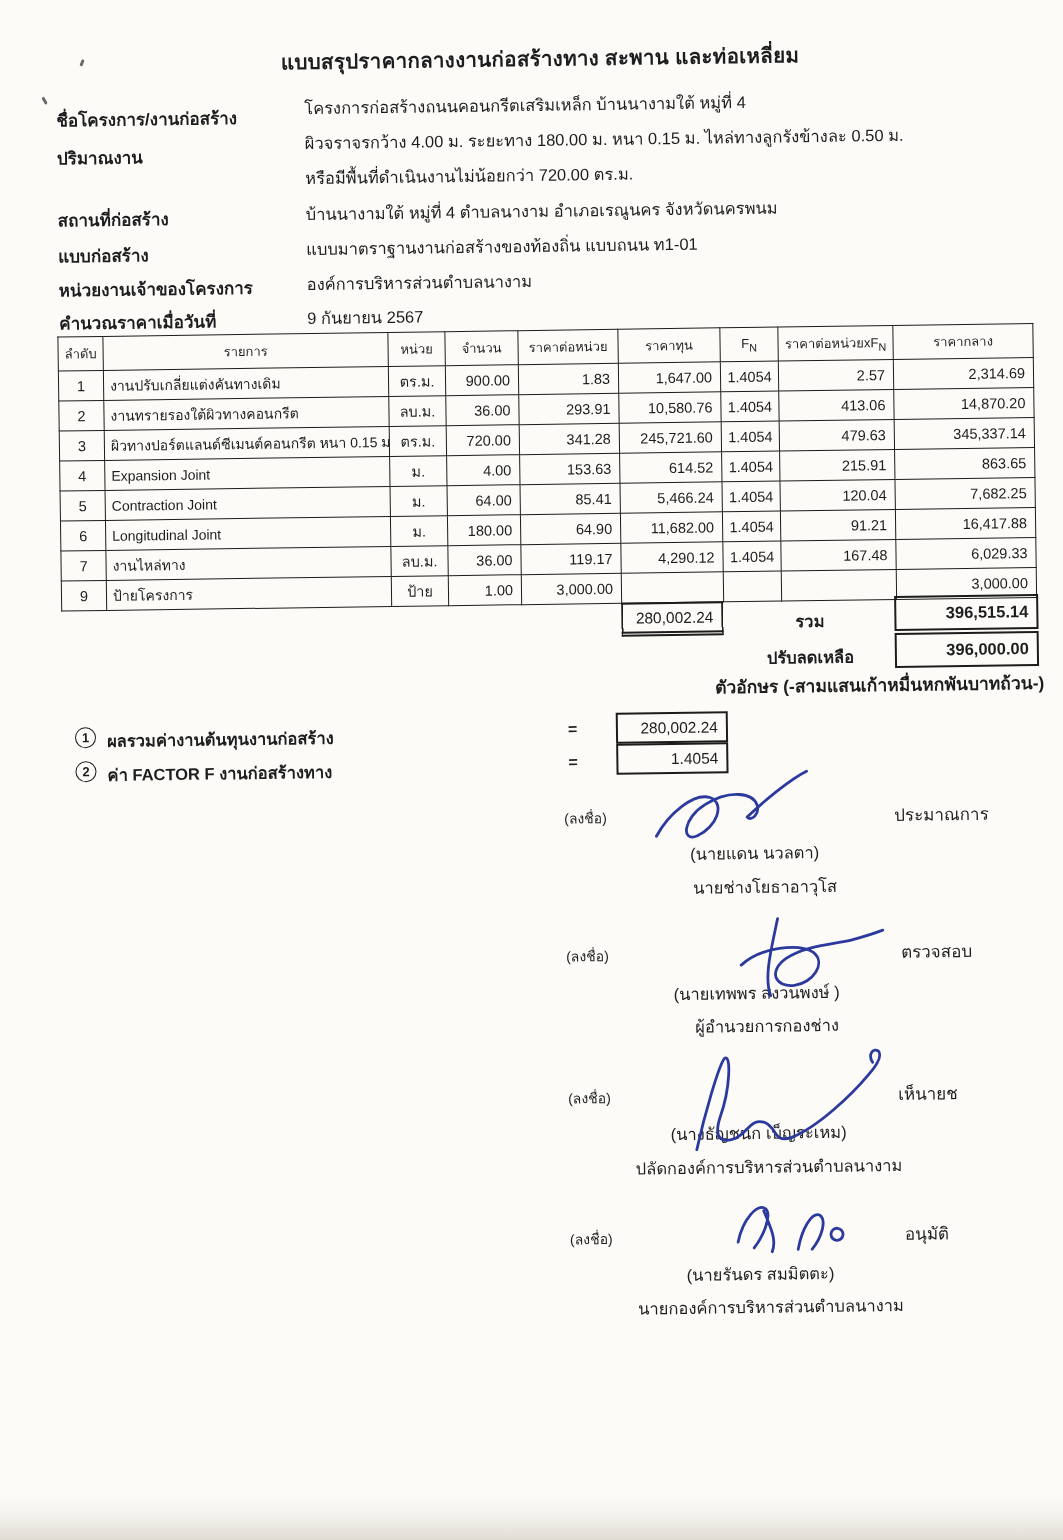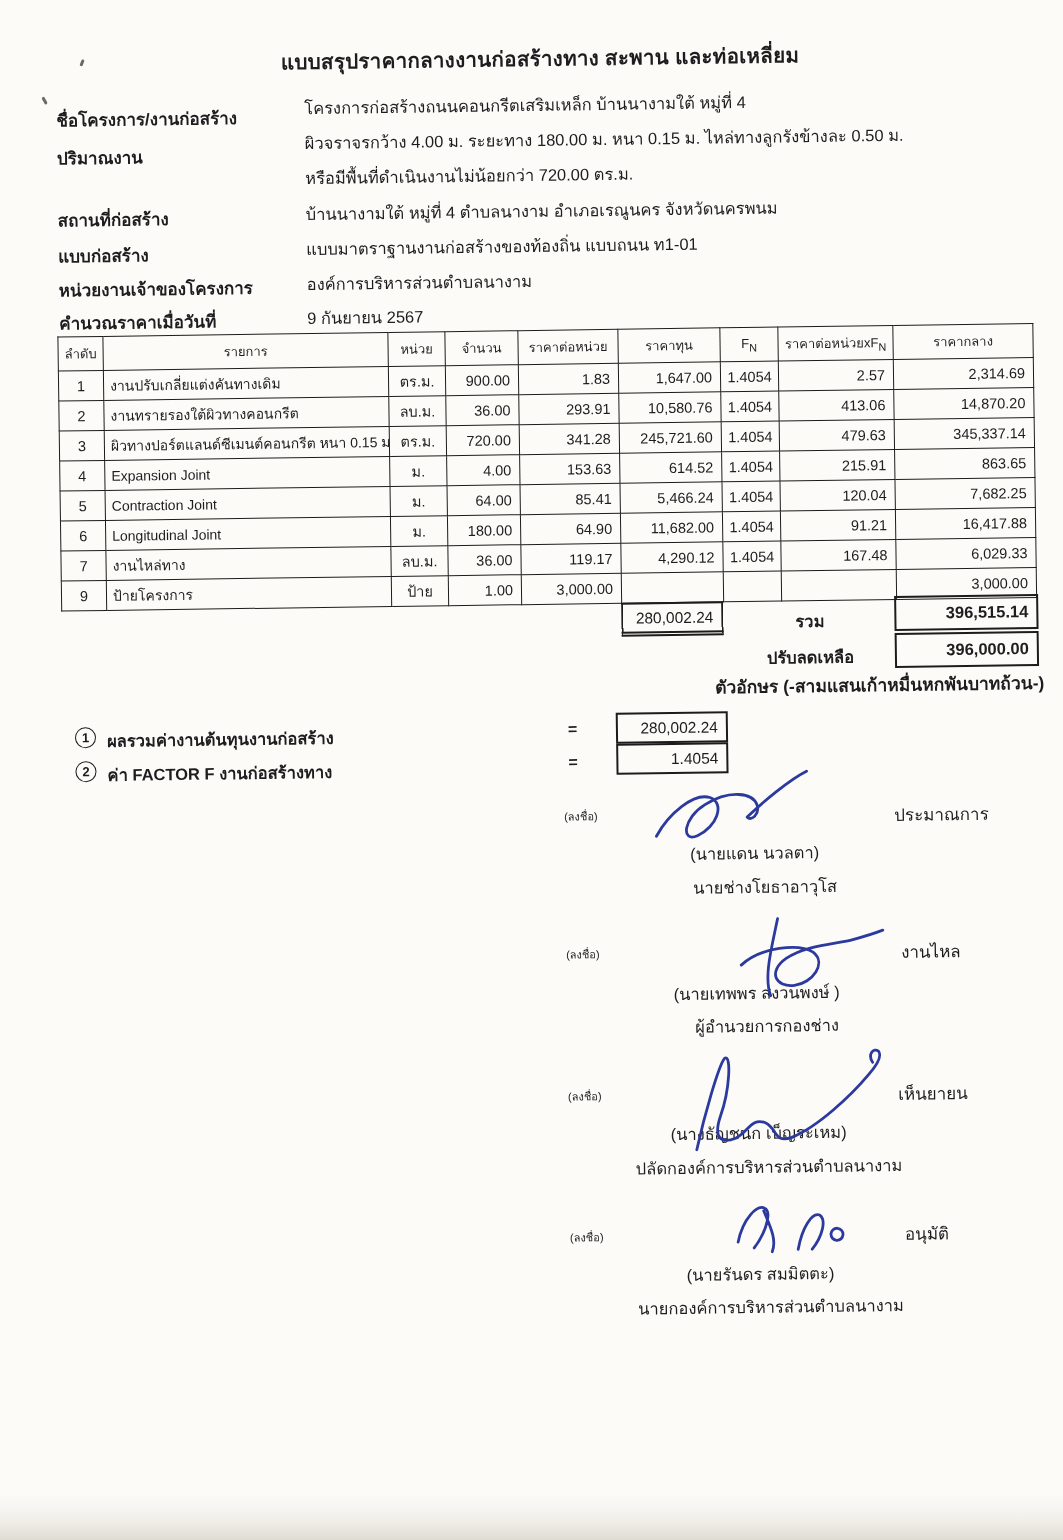--- a/index.html
+++ b/index.html
@@ -59,21 +59,21 @@
     font-weight:bold;
   }
   .note-text { font-size:16.5px; font-weight:600; white-space:nowrap; }
   .note-eq { font-size:16px; font-weight:600; }
   .note-box {
     border:2px solid #1c1c1c; width:112px; height:31px;
     display:flex; align-items:center; justify-content:flex-end;
     padding-right:8px; font-size:15.5px;
   }
 
-  .sig-label { font-size:11px; white-space:nowrap; }
+  .sig-label { font-size:14px; white-space:nowrap; }
   .sig-action { font-size:17px; white-space:nowrap; }
   .sig-name { left:580px; width:340px; text-align:center; font-size:16.5px; white-space:nowrap; }
   .sig-pos  { left:580px; width:360px; text-align:center; font-size:16.5px; white-space:nowrap; }
 
   .ink-overlay { position:absolute; left:0; top:0; pointer-events:none; }
 
   .stray { position:absolute; background:#3a3a3a; border-radius:2px; opacity:0.75; }
   .bottom-shade {
     position:absolute; left:0; right:0; bottom:0; height:46px;
     background:linear-gradient(to bottom, rgba(160,150,120,0) 0%, rgba(150,138,110,0.10) 55%, rgba(120,110,85,0.22) 100%);
@@ -237,26 +237,26 @@
   <div class="abs note-text" style="left:104px; top:756px;">ค่า FACTOR   F งานก่อสร้างทาง</div>
   <div class="abs note-eq" style="left:565px; top:754px;">=</div>
   <div class="abs note-box" style="left:613px; top:745px;">1.4054</div>
 
   <div class="abs sig-label" style="left:560px; top:808px;">(ลงชื่อ)</div>
   <div class="abs sig-action" style="left:890px; top:806px;">ประมาณการ</div>
   <div class="abs sig-name" style="top:843px;">(นายแดน  นวลตา)</div>
   <div class="abs sig-pos" style="top:877px;">นายช่างโยธาอาวุโส</div>
 
   <div class="abs sig-label" style="left:560px; top:946px;">(ลงชื่อ)</div>
-  <div class="abs sig-action" style="left:895px; top:943px;">งานไหล</div>
+  <div class="abs sig-action" style="left:895px; top:943px;">ตรวจสอบ</div>
   <div class="abs sig-name" style="top:983px;">(นายเทพพร  สงวนพงษ์ )</div>
   <div class="abs sig-pos" style="top:1016px;">ผู้อำนวยการกองช่าง</div>
 
   <div class="abs sig-label" style="left:560px; top:1088px;">(ลงชื่อ)</div>
-  <div class="abs sig-action" style="left:890px; top:1085px;">เห็นยายน</div>
+  <div class="abs sig-action" style="left:890px; top:1085px;">เห็นายช</div>
   <div class="abs sig-name" style="top:1123px;">(นางธัญชนก  เบ็ญระเหม)</div>
   <div class="abs sig-pos" style="top:1157px;">ปลัดกองค์การบริหารส่วนตำบลนางาม</div>
 
   <div class="abs sig-label" style="left:560px; top:1229px;">(ลงชื่อ)</div>
   <div class="abs sig-action" style="left:895px; top:1225px;font-family:Liberation Mono, monospace;">อนุมัติ</div>
   <div class="abs sig-name" style="top:1264px;">(นายรันดร  สมมิตตะ)</div>
   <div class="abs sig-pos" style="top:1297px;">นายกองค์การบริหารส่วนตำบลนางาม</div>
 
   <svg class="ink-overlay" width="1063" height="1540" viewBox="0 0 1063 1540">
     <g fill="none" stroke="#2c3a9e" stroke-width="2.8" stroke-linecap="round" stroke-linejoin="round">

